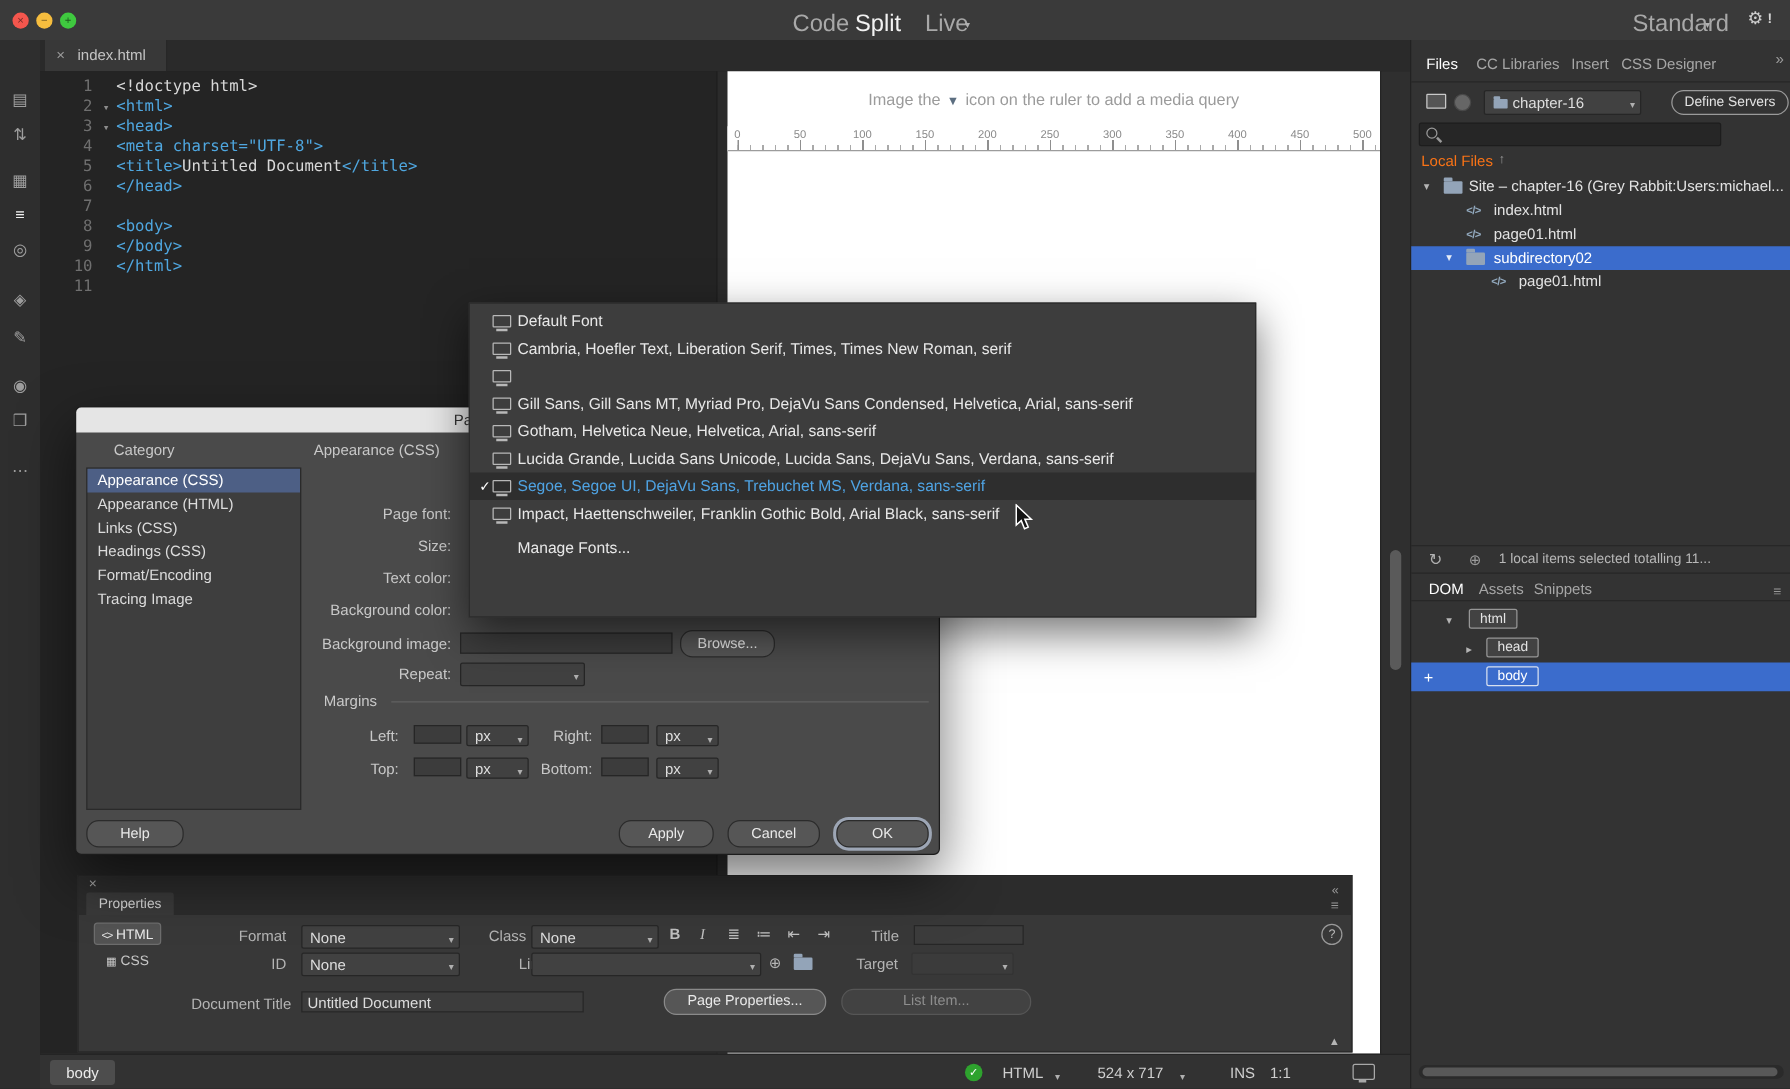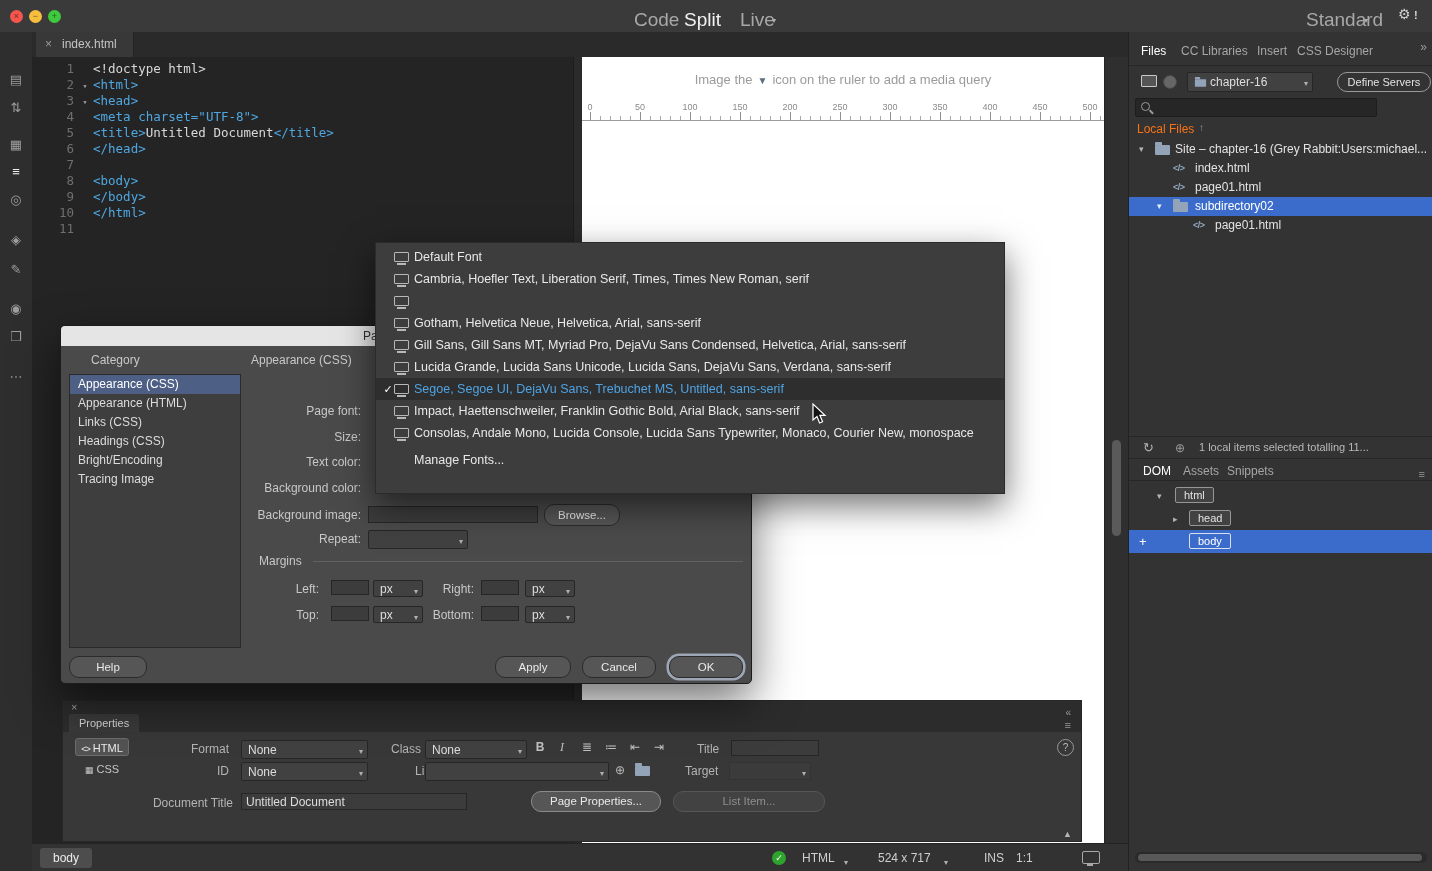--- a/index.html
+++ b/index.html
@@ -271,21 +271,21 @@
   <div class="a dialog">
     <div class="a dlg-title">Page Properties</div>
     <span class="a dlabel" style="left:30px;top:27px;text-align:right">Category</span>
     <span class="a dlabel" style="left:190px;top:27px;text-align:left">Appearance (CSS)</span>
 
     <div class="a listbox" style="left:8px;top:48px;width:170px;height:272px">
       <div class="cat selcat">Appearance (CSS)</div>
       <div class="cat">Appearance (HTML)</div>
       <div class="cat">Links (CSS)</div>
       <div class="cat">Headings (CSS)</div>
-      <div class="cat">Bright/Encoding</div>
+      <div class="cat">Format/Encoding</div>
       <div class="cat">Tracing Image</div>
     </div>
 
     <span class="a dlabel" style="left:190px;top:78px;width:110px">Page font:</span>
     <span class="a dlabel" style="left:190px;top:104px;width:110px">Size:</span>
     <span class="a dlabel" style="left:190px;top:129px;width:110px">Text color:</span>
     <span class="a dlabel" style="left:178px;top:155px;width:122px">Background color:</span>
     <span class="a dlabel" style="left:178px;top:182px;width:122px">Background image:</span>
     <span class="a dlabel" style="left:190px;top:206px;width:110px">Repeat:</span>
 
@@ -328,26 +328,25 @@
     <div class="a pill" style="left:8px;top:330px;width:76px;height:20px;line-height:20px">Help</div>
     <div class="a pill" style="left:434px;top:330px;width:74px;height:20px;line-height:20px">Apply</div>
     <div class="a pill" style="left:521px;top:330px;width:72px;height:20px;line-height:20px">Cancel</div>
     <div class="a pill focusring" style="left:608px;top:330px;width:72px;height:20px;line-height:20px">OK</div>
   </div>
 
   <div class="a font-menu">
     <div class="fm-item"><span class="fm-ico"></span><span class="fm-label">Default Font</span></div>
     <div class="fm-item"><span class="fm-ico"></span><span class="fm-label">Cambria, Hoefler Text, Liberation Serif, Times, Times New Roman, serif</span></div>
     <div class="fm-item"><span class="fm-ico"></span></div>
+    <div class="fm-item"><span class="fm-ico"></span><span class="fm-label">Gill Sans, Gill Sans MT, Myriad Pro, DejaVu Sans Condensed, Helvetica, Arial, sans-serif</span></div>
     <div class="fm-item"><span class="fm-ico"></span><span class="fm-label">Gotham, Helvetica Neue, Helvetica, Arial, sans-serif</span></div>
-    <div class="fm-item"><span class="fm-ico"></span><span class="fm-label">Gill Sans, Gill Sans MT, Myriad Pro, DejaVu Sans Condensed, Helvetica, Arial, sans-serif</span></div>
     <div class="fm-item"><span class="fm-ico"></span><span class="fm-label">Lucida Grande, Lucida Sans Unicode, Lucida Sans, DejaVu Sans, Verdana, sans-serif</span></div>
-    <div class="fm-item checked"><span class="fm-check"></span><span class="fm-ico"></span><span class="fm-label">Segoe, Segoe UI, DejaVu Sans, Trebuchet MS, Untitled, sans-serif</span></div>
+    <div class="fm-item checked"><span class="fm-check"></span><span class="fm-ico"></span><span class="fm-label">Segoe, Segoe UI, DejaVu Sans, Trebuchet MS, Verdana, sans-serif</span></div>
     <div class="fm-item"><span class="fm-ico"></span><span class="fm-label">Impact, Haettenschweiler, Franklin Gothic Bold, Arial Black, sans-serif</span></div>
-    <div class="fm-item"><span class="fm-ico"></span><span class="fm-label">Consolas, Andale Mono, Lucida Console, Lucida Sans Typewriter, Monaco, Courier New, monospace</span></div>
     <div class="fm-item" style="margin-top:5px"><span class="fm-label">Manage Fonts...</span></div>
   </div>
 
   <svg class="a cursor" style="left:812px;top:403px" width="15" height="22" viewBox="0 0 15 22">
     <polygon points="1,1 1,17 5,13.5 7.6,20 10.6,18.7 7.9,12.3 13,12.3" fill="#141414" stroke="#ffffff" stroke-width="1.2"></polygon>
   </svg>
 
   <div class="a props">
     <div class="a props-head">
       <span class="a" style="left:8px;top:0;color:#a8a8a8;font-size:11px">×</span>

